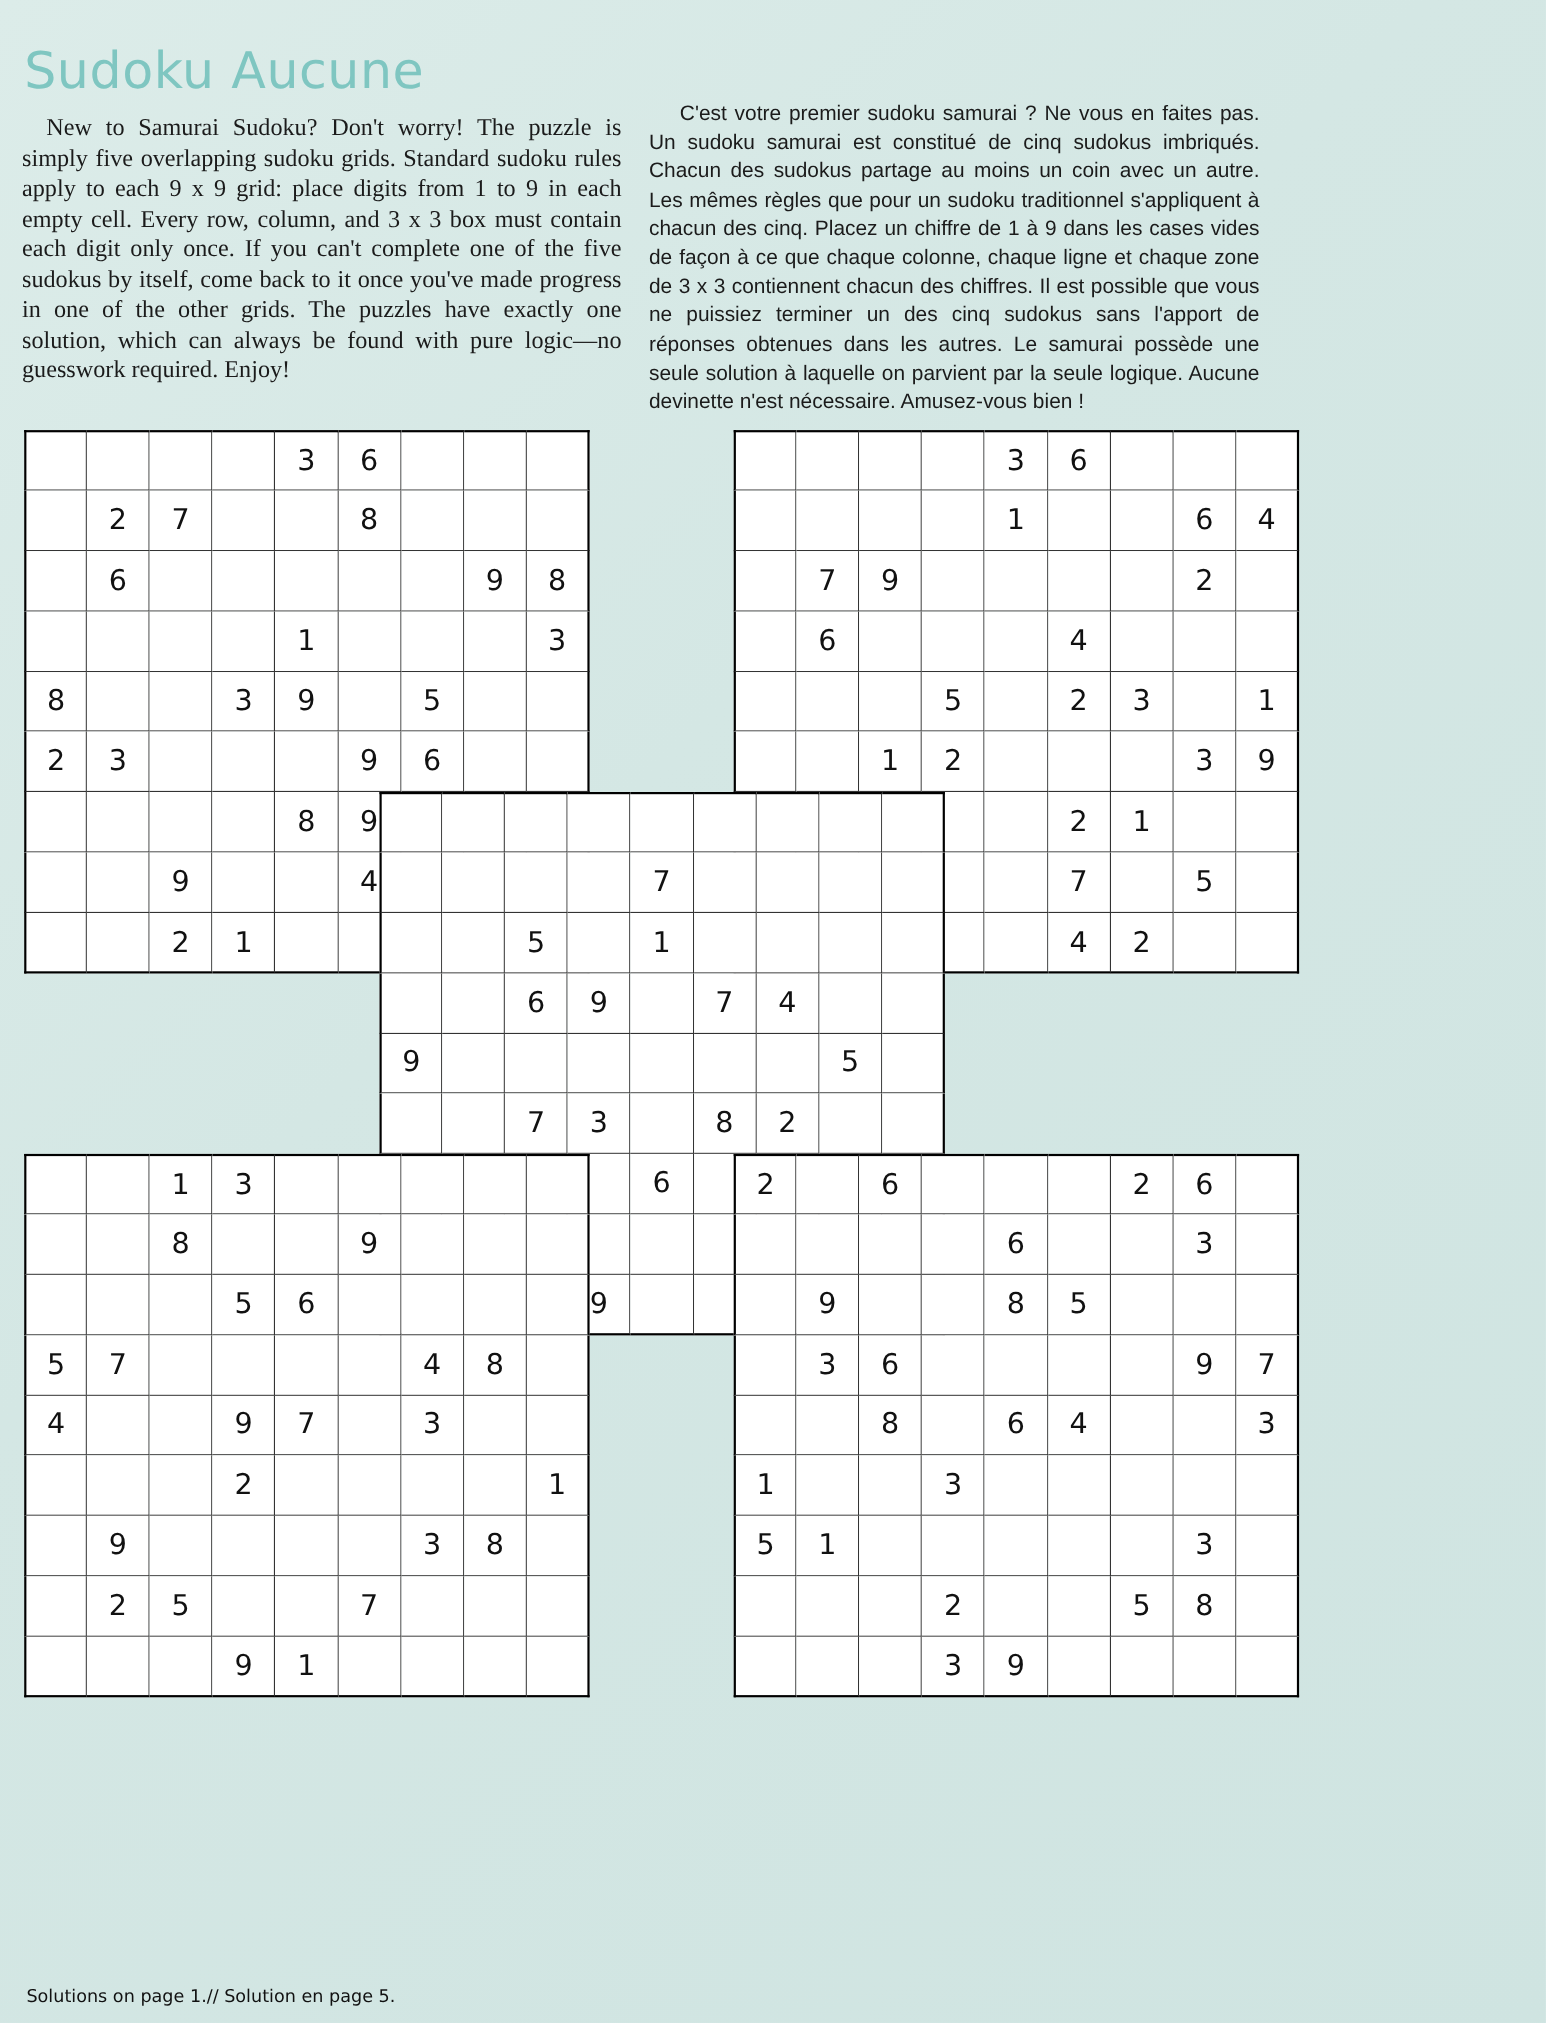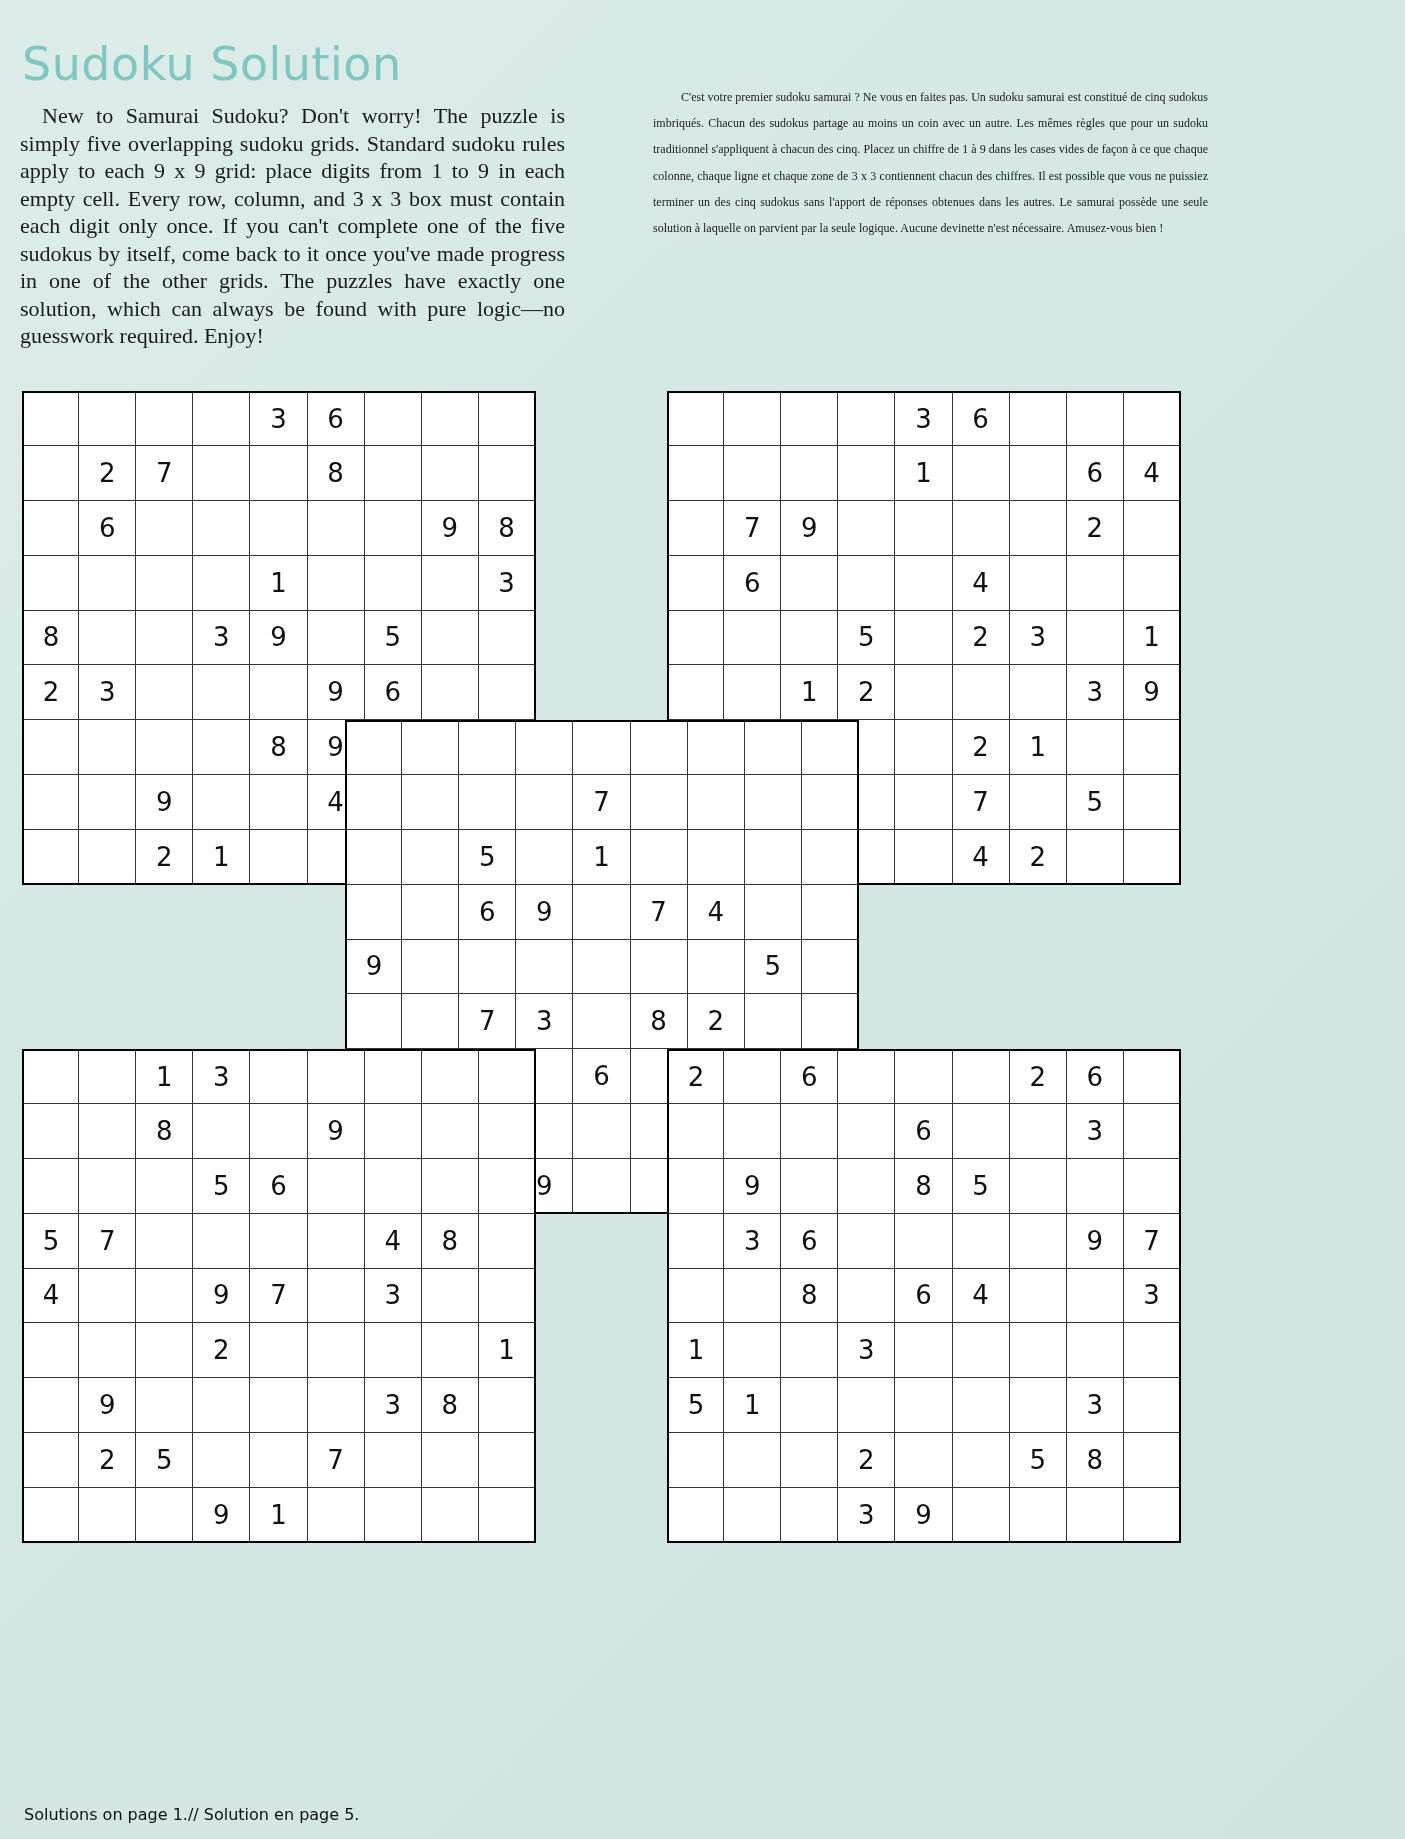--- a/index.html
+++ b/index.html
@@ -37,25 +37,25 @@
     width: 545px;
     font-family: "Liberation Serif", serif;
     font-size: 22px;
     line-height: 27.5px;
     color: #1b1b1b;
     text-align: justify;
     text-indent: 22px;
   }
   #intro-fr {
     position: absolute;
-    left: 653px;
+    left: 590px;
     top: 72px;
     width: 555px;
-    font-family: Liberation Serif, serif;
-    font-size: 12px;
+    font-family: Liberation Sans, sans-serif;
+    font-size: 19px;
     line-height: 26.2px;
     color: #1b1b1b;
     text-align: justify;
     text-indent: 28px;
   }
   
   .grid {
     position: absolute;
     display: grid;
     grid-template-columns: repeat(9, 1fr);
@@ -89,21 +89,21 @@
     font-family: "DejaVu Sans", sans-serif;
     font-size: 16px;
     color: #111;
   }
 </style>
 </head>
 <body>
 
 <div class="page">
 
-  <h1 id="title">Sudoku Solution</h1>
+  <h1 id="title">Sudoku Aucune</h1>
 
   <p id="intro-en">New to Samurai Sudoku? Don't worry! The puzzle is simply five overlapping sudoku grids. Standard sudoku rules apply to each 9 x 9 grid: place digits from 1 to 9 in each empty cell. Every row, column, and 3 x 3 box must contain each digit only once. If you can't complete one of the five sudokus by itself, come back to it once you've made progress in one of the other grids. The puzzles have exactly one solution, which can always be found with pure logic—no guesswork required. Enjoy!</p>
   <p id="intro-fr">C'est votre premier sudoku samurai ? Ne vous en faites pas. Un sudoku samurai est constitué de cinq sudokus imbriqués. Chacun des sudokus partage au moins un coin avec un autre. Les mêmes règles que pour un sudoku traditionnel s'appliquent à chacun des cinq. Placez un chiffre de 1 à 9 dans les cases vides de façon à ce que chaque colonne, chaque ligne et chaque zone de 3 x 3 contiennent chacun des chiffres. Il est possible que vous ne puissiez terminer un des cinq sudokus sans l'apport de réponses obtenues dans les autres. Le samurai possède une seule solution à laquelle on parvient par la seule logique. Aucune devinette n'est nécessaire. Amusez-vous bien !</p>
 
   <div id="grids-container">
       <div class="grid" style="left: 22px; top: 391px; width: 514px; height: 494px;">
         <div class="cell r0 bt c0 bl"></div>
         <div class="cell r0 bt"></div>
         <div class="cell r0 bt"></div>
         <div class="cell r0 bt bl"></div>

